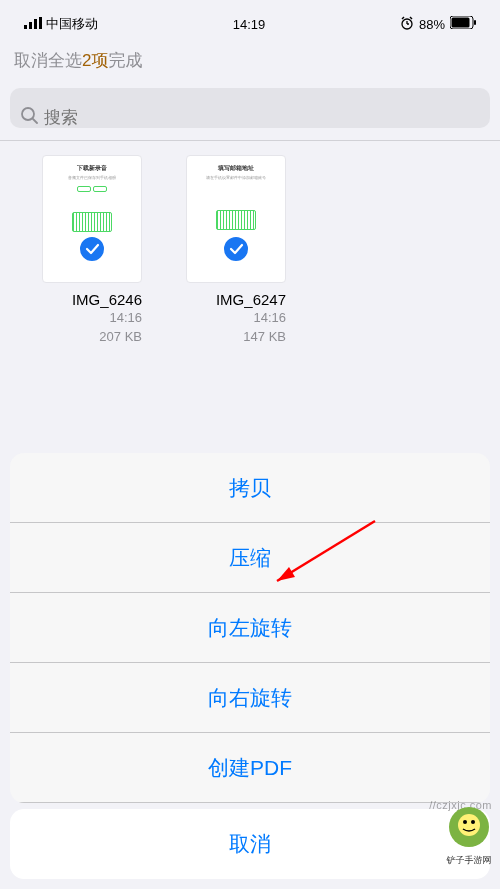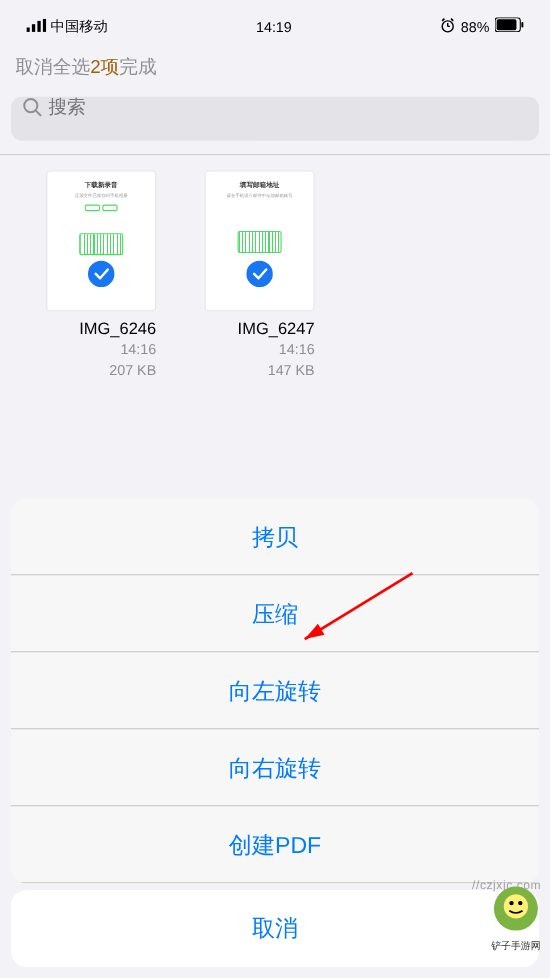--- a/index.html
+++ b/index.html
@@ -6,21 +6,21 @@
     body { width: 500px; height: 889px; background: #f2f2f7; position: relative; overflow: hidden; }
 
     .status-bar { height: 28px; display: flex; justify-content: space-between; align-items: center; padding: 0 24px; font-size: 13px; font-weight: 400; color: #000; margin-top: 10px; }
     .status-left { display: flex; align-items: center; gap: 4px; }
     .status-right { display: flex; align-items: center; gap: 5px; }
 
     .nav-bar { height: 44px; display: flex; justify-content: flex-start; align-items: center; padding: 0 14px; }
     .nav-btn { color: #8e8e93; font-size: 17px; }
     .nav-title { font-weight: 400; font-size: 17px; color: #a16207; }
 
-    .search-box { margin: 6px 10px 12px; background: #e3e3e8; border-radius: 10px; height: 40px; display: flex; align-items: flex-start; padding: 0 10px; gap: 6px; }
+    .search-box { margin: 6px 10px 12px; background: #e3e3e8; border-radius: 10px; height: 40px; display: flex; align-items: flex-end; padding: 0 10px; gap: 6px; }
     .search-box input { flex: 1; border: none; background: transparent; font-size: 17px; color: #8e8e93; outline: none; }
 
     .divider { height: 1px; background: #d1d1d6; }
 
     .files { display: flex; gap: 26px; padding: 14px 24px; }
     .file-card { width: 118px; display: flex; flex-direction: column; align-items: flex-end; }
     .thumb { width: 100px; height: 128px; background: #fff; border: 1px solid #e5e5ea; border-radius: 4px; position: relative; display: flex; flex-direction: column; align-items: center; padding-top: 8px; }
     .thumb-header { font-size: 6px; font-weight: bold; color: #333; }
     .thumb-sub { font-size: 4px; color: #999; margin-top: 2px; text-align: center; padding: 0 4px; }
     .thumb-pill { display: flex; gap: 2px; margin-top: 6px; }

